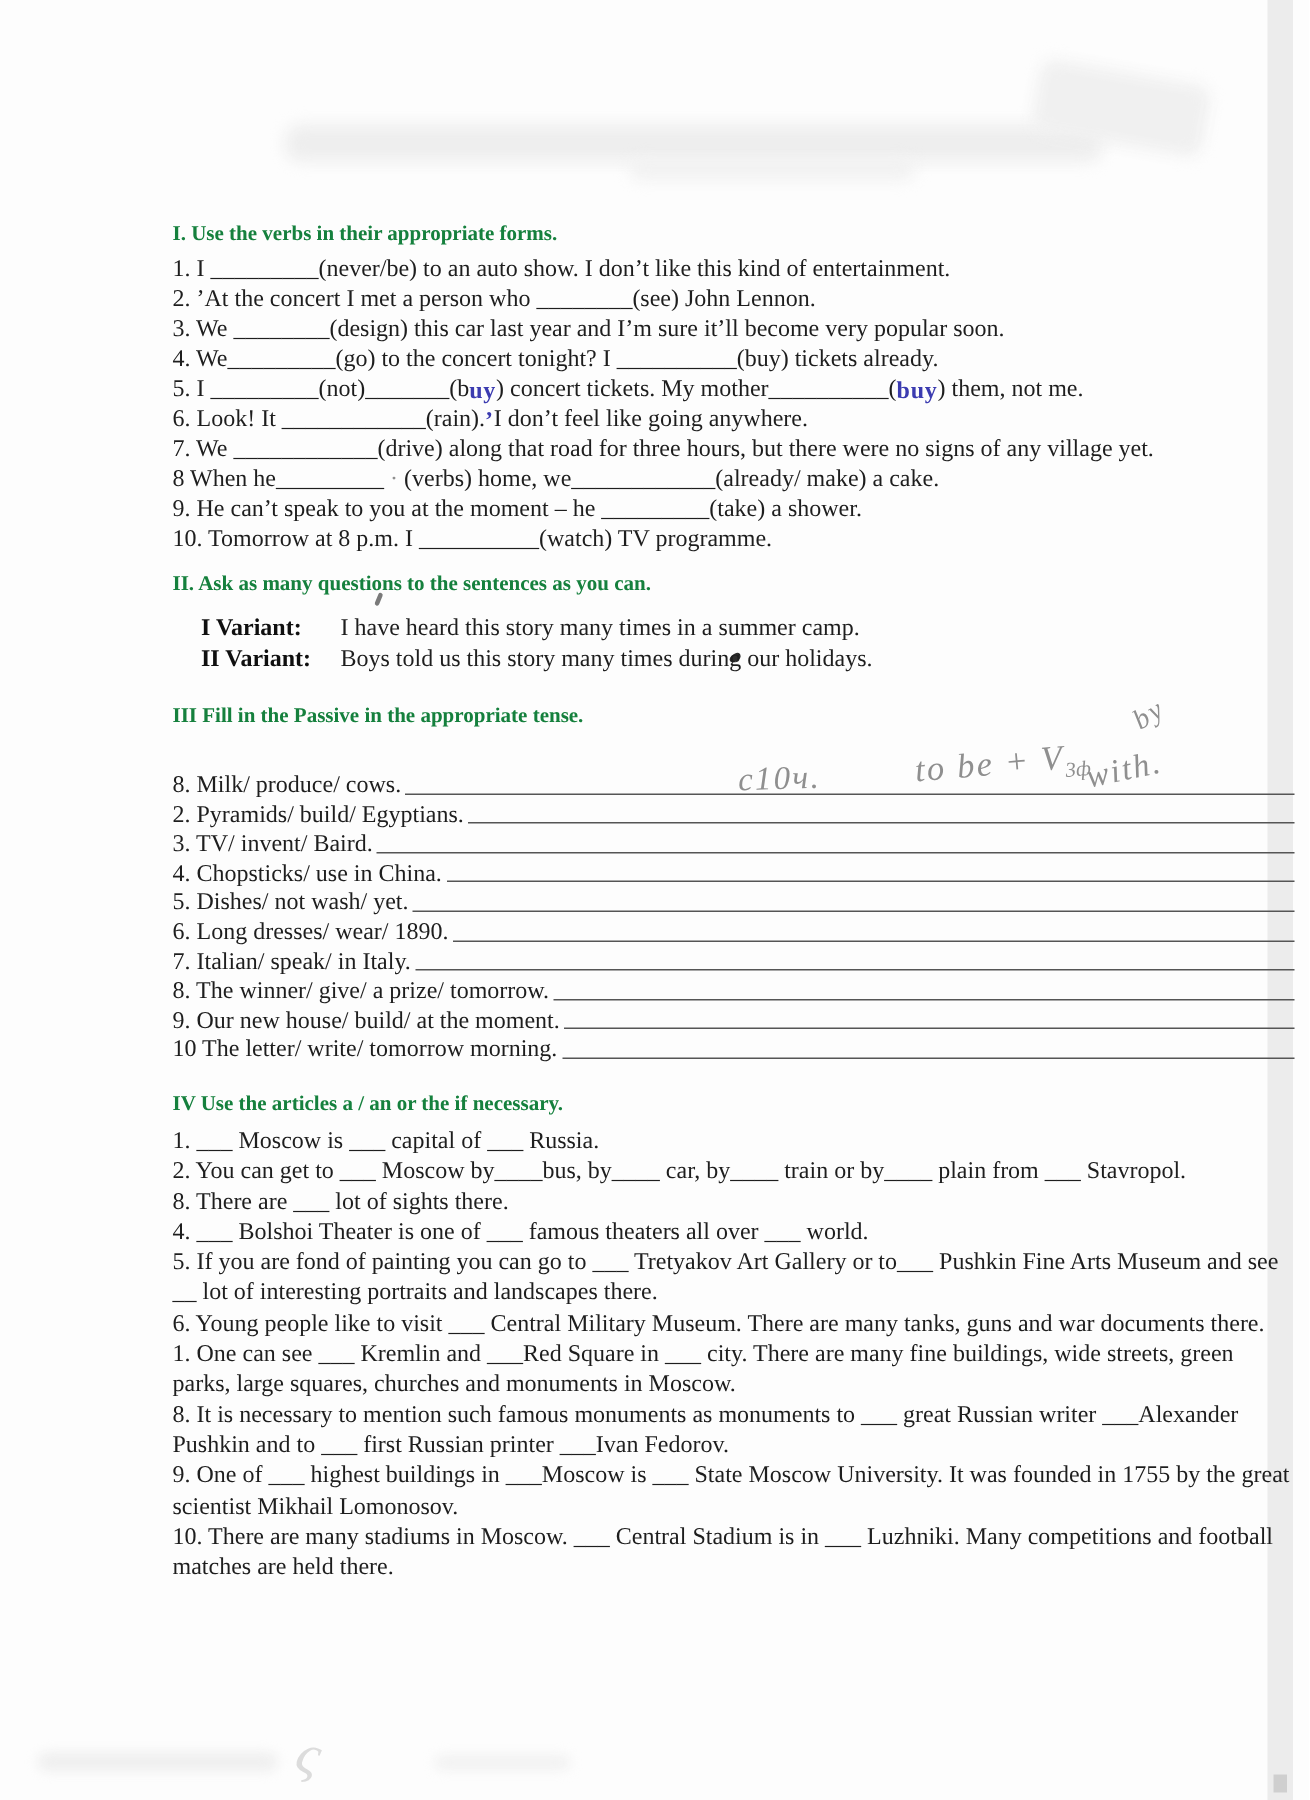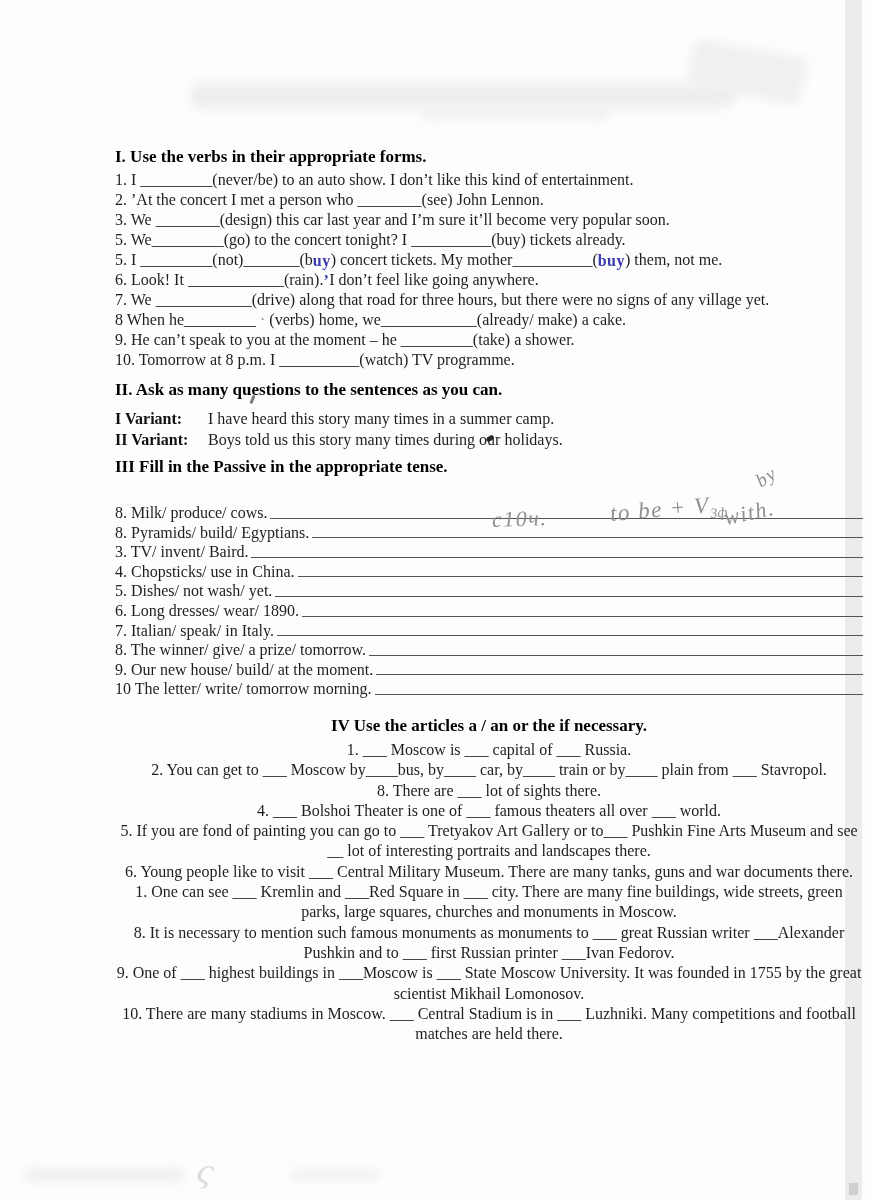--- a/index.html
+++ b/index.html
@@ -1,33 +1,33 @@
 <!DOCTYPE html>
 <html><head>
 <meta charset="utf-8">
 <style>
   html,body{margin:0;padding:0;background:#ffffff;}
   .page{
     position:relative;width:873px;height:1200px;background:#fdfdfd;overflow:hidden;
     font-family:"Liberation Serif","DejaVu Serif",serif;color:#1e1e1e;font-size:16px;
   }
   .content{position:absolute;left:115px;top:146px;width:748px;}
-  h3{font-size:17px;line-height:21px;margin:0;color:#000000;font-weight:700;}
+  h3{font-size:14px;line-height:21px;margin:0;color:#15803d;font-weight:700;}
   .line{margin:0;line-height:20px;}
   .s1 h3{margin-bottom:3px;}
   .s2{margin-top:9px;}
   .s2 h3{margin-bottom:8px;}
-  .variant{line-height:21px;}
+  .variant{line-height:21px;margin-left:19px;}
   .vlabel{display:inline-block;width:93px;font-weight:700;color:#0f0f0f;}
-  .s3{margin-top:6px;}
+  .s3{margin-top:17px;}
   .s3 .items{margin-top:26px;}
   .rule-line{display:flex;align-items:flex-end;height:19.6px;}
   .rule-line .txt{white-space:nowrap;line-height:19.6px;}
   .rule{flex:1;border-bottom:1px solid #555;margin-bottom:4px;margin-left:3px;}
-  .s4{margin-top:16px;text-align:center;}
+  .s4{margin-top:16px;}
   .s4 h3{margin-bottom:4px;}
   .s4 .line{line-height:20.3px;}
   .ink{color:#3b3bb0;font-weight:600;letter-spacing:.5px;position:relative;top:1px;}
   .pencil{color:#8f8f8f;}
   
   .hw{position:absolute;color:#8f8f8f;font-style:italic;letter-spacing:1.5px;white-space:nowrap;}
   .hw-page{left:492px;top:506px;font-size:22px;transform:rotate(-2deg);}
   .hw-formula{left:610px;top:496px;font-size:23px;transform:rotate(-5deg);}
   .hw-formula sub{font-size:14px;letter-spacing:0;}
   .hw-by{left:756px;top:466px;font-size:19px;transform:rotate(-32deg);}
@@ -63,21 +63,21 @@
 
   <div class="content">
 
     <section class="s1">
       <h3>I. Use the verbs in their appropriate forms.</h3>
       <div class="items">
 
       <p class="line"><span>1. I _________(never/be) to an auto show. I don’t like this kind of entertainment.</span></p>
           <p class="line"><span>2. ’At the concert I met a person who ________(see) John Lennon.</span></p>
           <p class="line"><span>3. We ________(design) this car last year and I’m sure it’ll become very popular soon.</span></p>
-          <p class="line"><span>5. We_________(go) to the concert tonight? I __________(buy) tickets already.</span></p>
+          <p class="line"><span>4. We_________(go) to the concert tonight? I __________(buy) tickets already.</span></p>
           <p class="line"><span>5. I _________(not)_______(b</span><span class="ink">uy</span><span>) concert tickets. My mother__________(</span><span class="ink">buy</span><span>) them, not me.</span></p>
           <p class="line"><span>6. Look! It ____________(rain).</span><span class="ink">’</span><span>I don’t feel like going anywhere.</span></p>
           <p class="line"><span>7. We ____________(drive) along that road for three hours, but there were no signs of any village yet.</span></p>
           <p class="line"><span>8 When he_________</span><span class="pencil"> · </span><span>(verbs) home, we____________(already/ make) a cake.</span></p>
           <p class="line"><span>9. He can’t speak to you at the moment – he _________(take) a shower.</span></p>
           <p class="line"><span>10. Tomorrow at 8 p.m. I __________(watch) TV programme.</span></p>
         </div>
     </section>
 
     <section class="s2">
@@ -93,21 +93,21 @@
     <section class="s3">
       <h3>III Fill in the Passive in the appropriate tense.</h3>
       <div class="items">
 
           <div class="rule-line">
             <span class="txt">8. Milk/ produce/ cows.</span>
             <span class="rule"></span>
           </div>
 
           <div class="rule-line">
-            <span class="txt">8. Pyramids/ build/ Egyptians. </span>
+            <span class="txt">2. Pyramids/ build/ Egyptians. </span>
             <span class="rule"></span>
           </div>
 
           <div class="rule-line">
             <span class="txt">3. TV/ invent/ Baird. </span>
             <span class="rule"></span>
           </div>
 
           <div class="rule-line">
             <span class="txt">4. Chopsticks/ use in China. </span>

